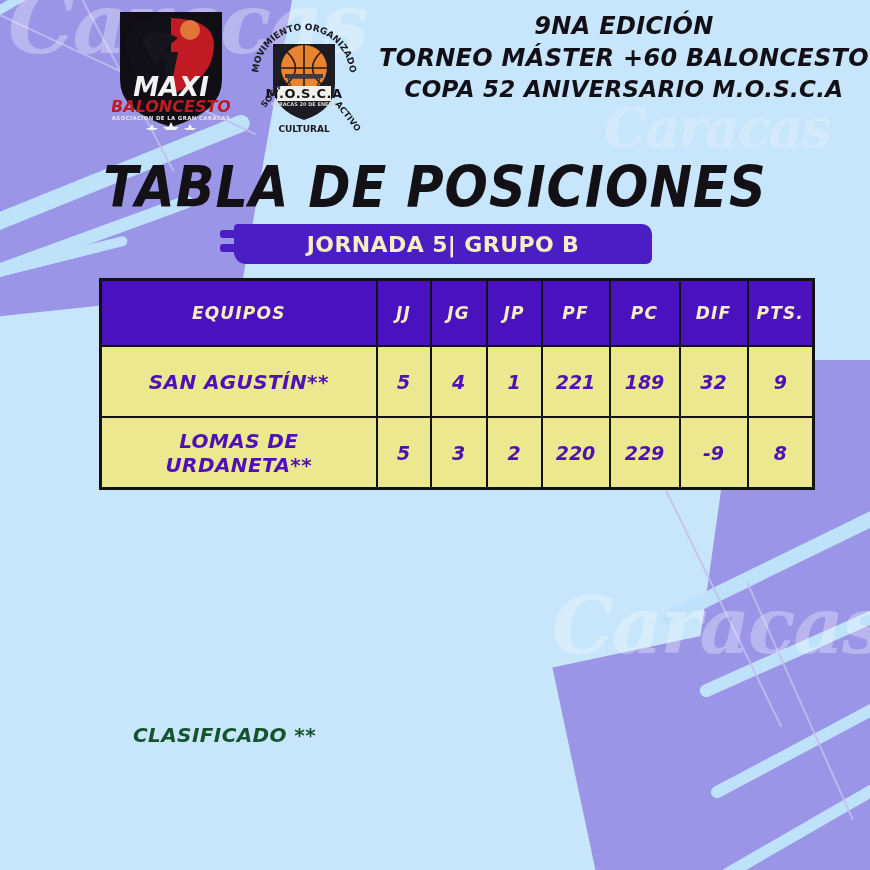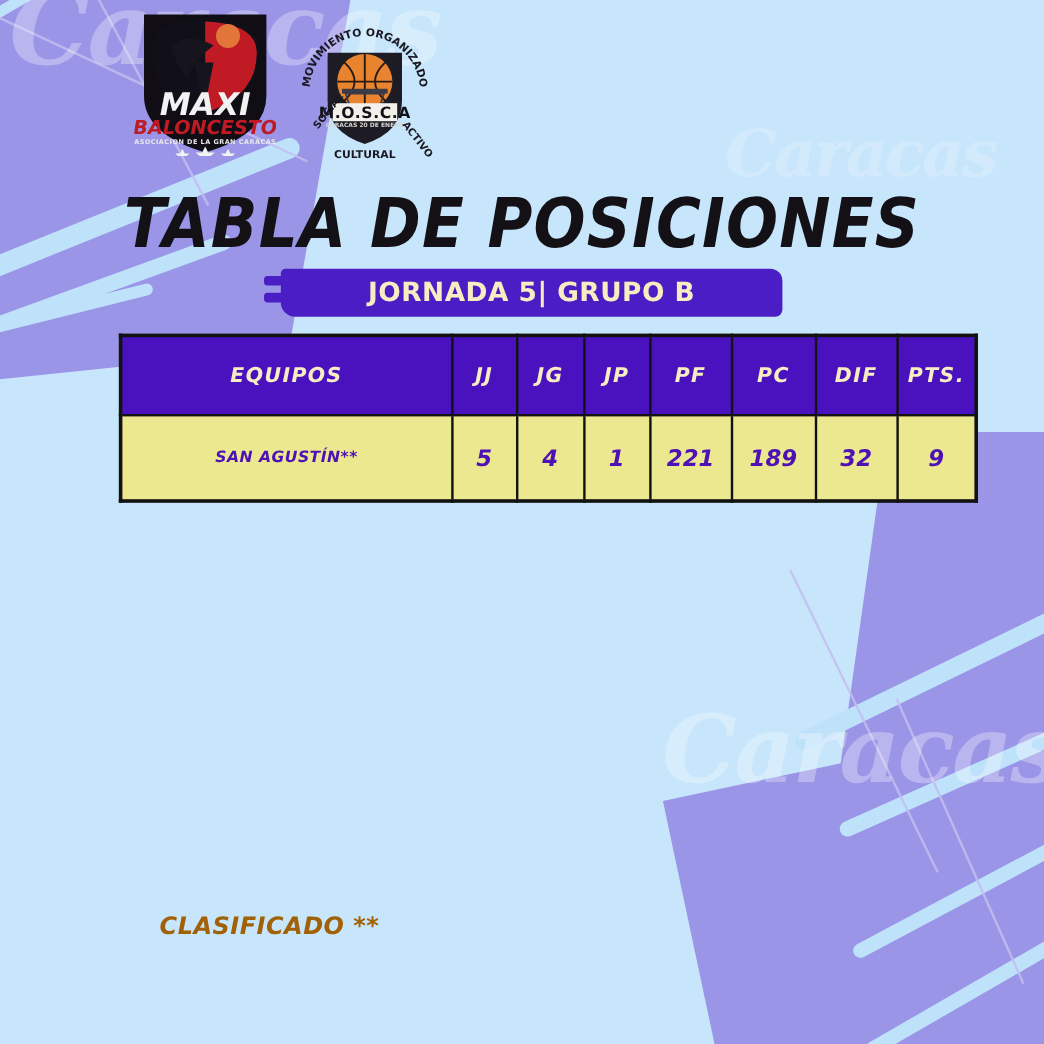--- a/index.html
+++ b/index.html
@@ -97,38 +97,38 @@
     text-align:center;vertical-align:middle;
     font-family:"DejaVu Sans",sans-serif;font-weight:700;font-style:italic;
   }
   table.standings thead th{
     background:#4a12bf;color:#f6edc2;height:62px;
     font-size:17px;letter-spacing:1.2px;
   }
   table.standings tbody td{
     background:#ece88f;color:#4d11b5;height:67px;
   }
-  td.team{font-size:13px;letter-spacing:.4px;margin-left:44px;}
+  td.team{font-size:20px;letter-spacing:.4px;margin-left:44px;}
   td.num{font-size:19px;}
 
   
   col.c-team{width:276px;}
   col.c-jj{width:54px;}
   col.c-jg{width:56px;}
   col.c-jp{width:55px;}
   col.c-pf{width:68px;}
   col.c-pc{width:70px;}
   col.c-dif{width:68px;}
   col.c-pts{width:66px;}
 
   
   .legend{
-    position:absolute;left:133px;top:756px;
-    font-family:"DejaVu Sans",sans-serif;font-weight:700;font-style:italic;
-    font-size:20px;color:#a16207;line-height:1.5;letter-spacing:.4px;
+    position:absolute;left:133px;top:720px;
+    font-family:"DejaVu Sans",sans-serif;font-weight:700;font-style:italic;
+    font-size:20px;color:#14532d;line-height:1.5;letter-spacing:.4px;
   }
 </style>
 </head>
 <body>
 
 <div id="poster">
 
   <div class="bg-layer">
     <div class="bg-band-left"></div>
     <div class="bg-band-left2"></div>
@@ -192,20 +192,25 @@
         <path d="M45 66 L49 78 H73 L77 66 Z" fill="none" stroke="#3b3a46" stroke-width="1.4"></path>
         <rect x="34" y="74" width="54" height="15" fill="#f2f0ea"></rect>
         <text x="61" y="86" font-family="DejaVu Sans, sans-serif" font-size="13" font-weight="bold" fill="#141219" text-anchor="middle" letter-spacing="0.5">M.O.S.C.A</text>
         <text x="61" y="94" font-family="DejaVu Sans, sans-serif" font-size="5" font-weight="bold" fill="#d9d7d0" text-anchor="middle">CARACAS 20 DE ENERO</text>
         <text x="22" y="96" font-family="DejaVu Sans, sans-serif" font-size="8.5" font-weight="bold" fill="#1a1820" transform="rotate(-52 22 96)">SOCIAL</text>
         <text x="92" y="92" font-family="DejaVu Sans, sans-serif" font-size="8.5" font-weight="bold" fill="#1a1820" transform="rotate(52 92 92)">ACTIVO</text>
         <text x="61" y="120" font-family="DejaVu Sans, sans-serif" font-size="9" font-weight="bold" fill="#1a1820" text-anchor="middle">CULTURAL</text>
       </svg>
     </div>
 
+    <div class="head-text">
+      <div class="l1">9NA EDICIÓN</div>
+      <div class="l2">TORNEO MÁSTER +60 BALONCESTO</div>
+      <div class="l3">COPA 52 ANIVERSARIO M.O.S.C.A</div>
+    </div>
   </div>
 
   <div class="main-title">TABLA DE POSICIONES</div>
 
   <div class="banner-wrap">
     <div class="banner-brush"></div>
     <div class="banner-text">JORNADA 5| GRUPO B</div>
   </div>
 
   <div class="table-wrap">
@@ -236,20 +241,30 @@
         <tr>
           <td class="team">SAN AGUSTÍN**</td>
           <td class="num">5</td>
           <td class="num">4</td>
           <td class="num">1</td>
           <td class="num">221</td>
           <td class="num">189</td>
           <td class="num">32</td>
           <td class="num">9</td>
         </tr>
+        <tr>
+          <td class="team">LOMAS DE URDANETA**</td>
+          <td class="num">5</td>
+          <td class="num">3</td>
+          <td class="num">2</td>
+          <td class="num">220</td>
+          <td class="num">229</td>
+          <td class="num">-9</td>
+          <td class="num">8</td>
+        </tr>
       </tbody>
     </table>
   </div>
 
   <div class="legend">
     <div>CLASIFICADO **</div>
   </div>
 
 </div>
 

